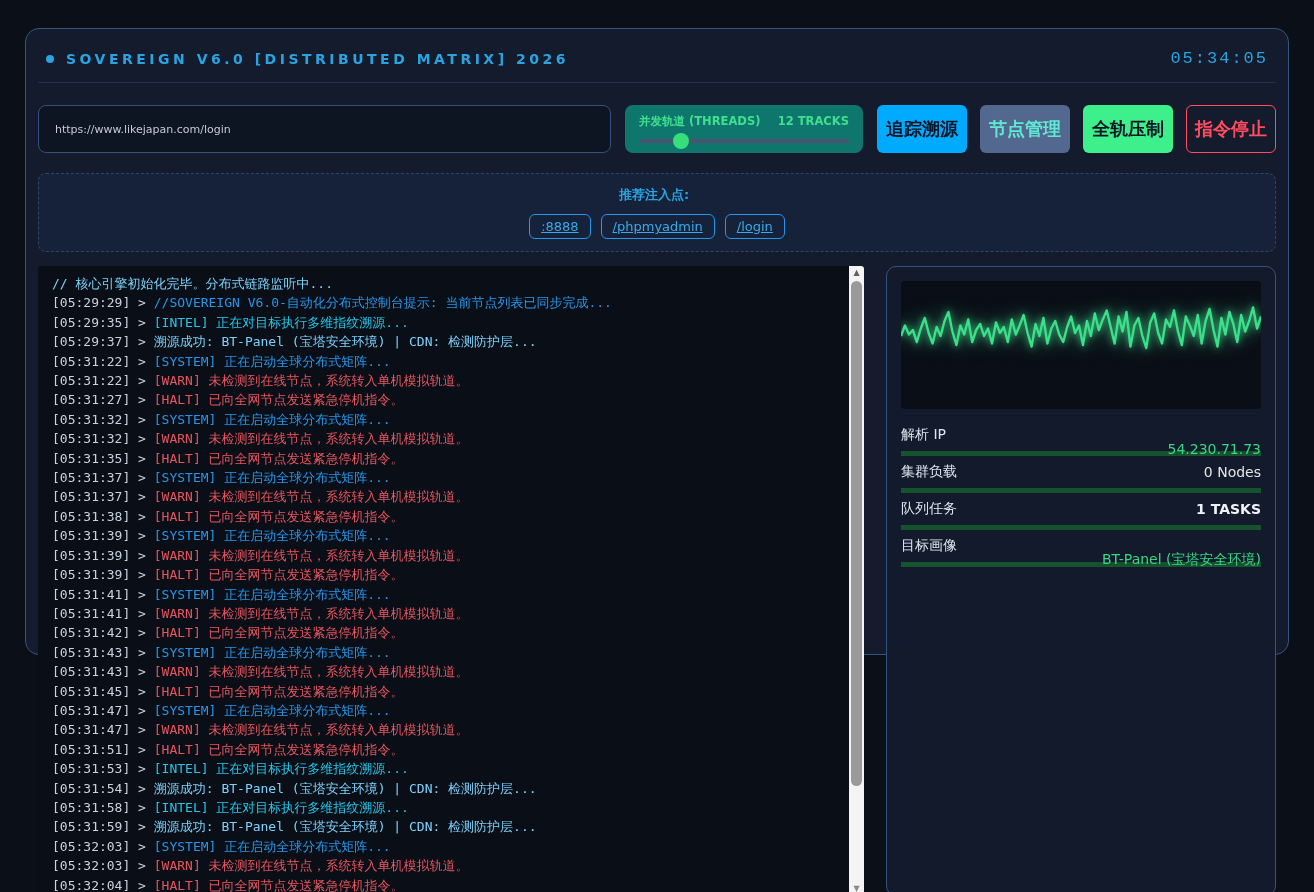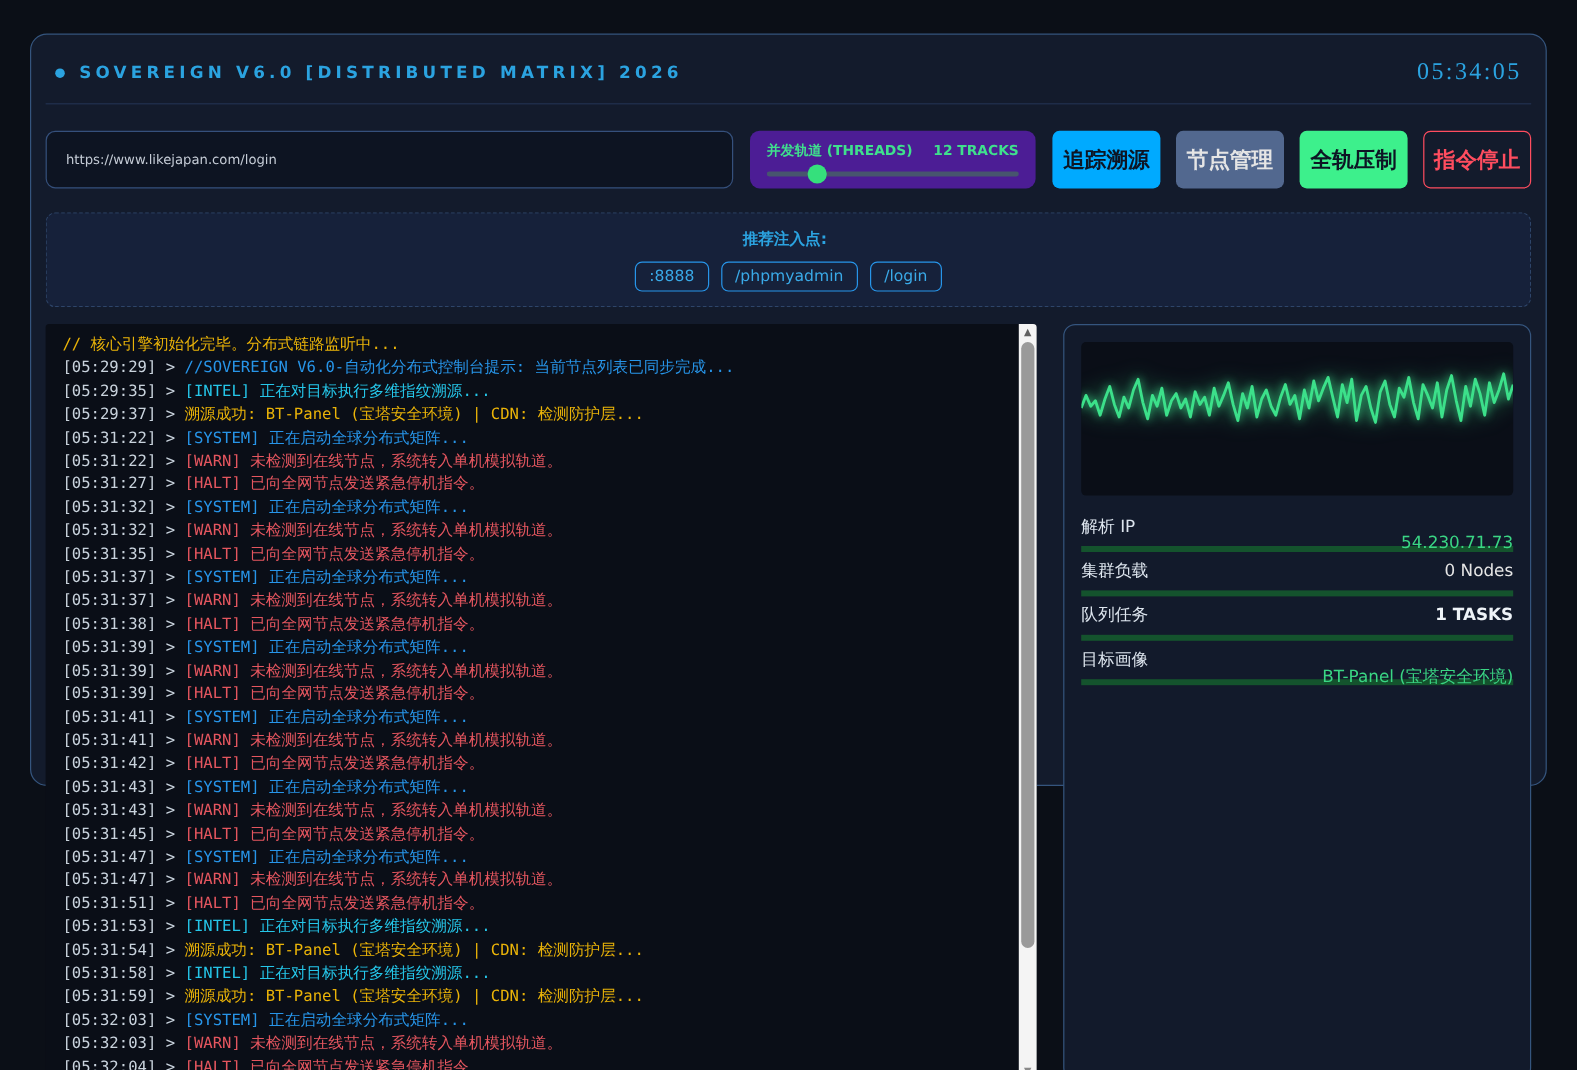--- a/index.html
+++ b/index.html
@@ -9,59 +9,59 @@
   .app { position:absolute; left:25px; top:28px; width:1264px; height:627px;
     background:#131b2c; border:1px solid #35557e; border-radius:14px;
     padding:16px 12px 2px; }
 
   
   .hdr { display:flex; justify-content:space-between; align-items:center;
     padding:4px 8px 14px 8px; border-bottom:1px solid #223150; }
   .title-wrap { display:flex; align-items:center; }
   .dot { width:8px; height:8px; border-radius:50%; background:#2ba3e0; margin-right:12px; }
   .title { color:#2ba3e0; font-size:14px; font-weight:bold; letter-spacing:3.5px; }
-  .clock { color:#2ba3e0; font-size:20px; letter-spacing:2px;
-    font-family:Liberation Serif, serif; }
+  .clock { color:#2ba3e0; font-size:17px; letter-spacing:2px;
+    font-family:Liberation Mono, monospace; }
 
   
   .controls { display:flex; gap:14px; margin-top:22px; height:48px; }
   .url-input { flex:1; background:#0d1422; border:1px solid #35507c; border-radius:8px;
     color:#c5ccd6; font-size:11px; padding:0 16px; outline:none;
     font-family:"DejaVu Sans","Liberation Sans",sans-serif; }
-  .threads { width:238px; background:#4c1d95; border-radius:8px; padding:9px 14px; }
+  .threads { width:238px; background:#0f766e; border-radius:8px; padding:9px 14px; }
   .threads-top { display:flex; justify-content:space-between; font-size:11.5px;
     font-weight:bold; color:#3fe08d; }
   .track { position:relative; height:4px; background:#47556e; border-radius:2px;
     margin-top:10px; cursor:pointer; }
   .thumb { position:absolute; top:50%; width:16px; height:16px; background:#35e07c;
     border-radius:50%; transform:translate(-50%,-50%); cursor:grab; }
   .btn-row { display:flex; gap:13px; }
   .btn { width:90px; height:48px; border-radius:6px; font-size:18px; font-weight:bold;
     border:none; cursor:pointer; font-family:"DejaVu Sans","Liberation Sans",sans-serif; }
   .btn.cyan  { background:#00aaff; color:#0d1524; }
-  .btn.slate { background:#52688f; color:#e5e5e5; }
+  .btn.slate { background:#52688f; color:#5eead4; }
   .btn.green { background:#3df08c; color:#0d1524; }
   .btn.red-outline { background:transparent; border:1px solid #ff4d5f; color:#ff4d5f; }
 
   
   .inject { margin-top:20px; border:1px dashed #2e4569; border-radius:8px;
     background:#16213a; padding:12px 18px; display:flex; align-items:center; gap:10px;flex-direction:column; }
   .inject-label { color:#2ba3e0; font-size:13px; font-weight:bold; margin-right:6px; }
   .chip { border:1px solid #2795e9; color:#3aaae8; border-radius:6px; padding:4px 11px;
     font-size:13px; background:transparent; cursor:pointer;
-    font-family:"DejaVu Sans","Liberation Sans",sans-serif; }
+    font-family:"DejaVu Sans","Liberation Sans",sans-serif;text-decoration:underline; }
 
   
   .main { display:flex; gap:22px; margin-top:14px; height:630px; }
   .terminal-wrap { position:relative; flex:1; background:#0a0e17; border-radius:3px;
     overflow:hidden; }
   .terminal { padding:8px 24px 0 14px; font-family:"DejaVu Sans Mono",monospace;
     font-size:13px; line-height:19.4px; white-space:nowrap; }
   .log-line .ts { color:#c9d3dd; }
-  .msg.ok    { color:#eab308; }
+  .msg.ok    { color:#7dd3fc; }
   .msg.sys   { color:#2795e9; }
   .msg.intel { color:#25c6e9; }
   .msg.warn  { color:#e5565f; }
   .msg.halt  { color:#e5565f; }
 
   
   .scrollbar { position:absolute; right:0; top:0; bottom:0; width:15px; background:#f4f4f4; }
   .sb-arrow { position:absolute; left:0; width:15px; height:14px; text-align:center;
     font-size:8px; line-height:14px; color:#606060; cursor:pointer; }
   .sb-arrow.up { top:0; }

